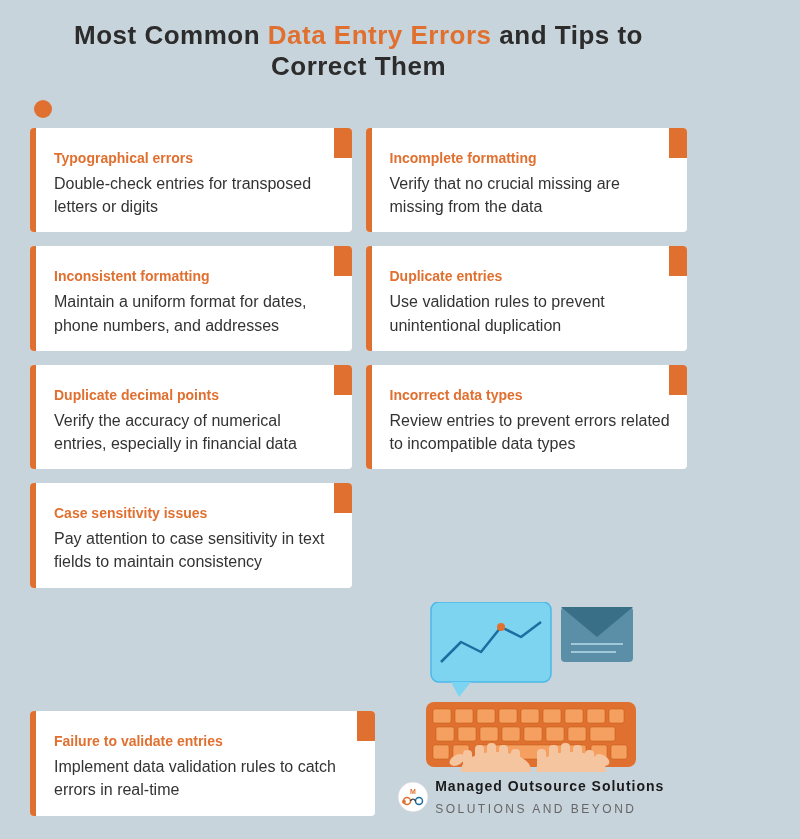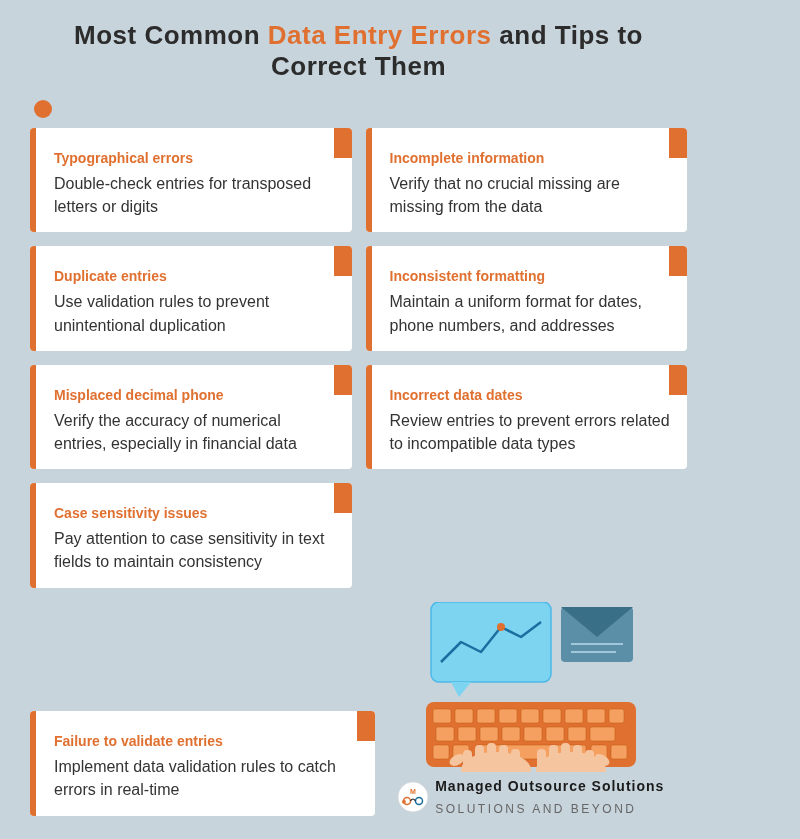--- a/index.html
+++ b/index.html
@@ -162,39 +162,39 @@
 
   <div class="orange-dot"></div>
 
   <div class="grid">
 
     <div class="card">
       <div class="card-title">Typographical errors</div>
       <div class="card-body">Double-check entries for transposed letters or digits</div>
     </div>
     <div class="card">
-      <div class="card-title">Incomplete information</div>
+      <div class="card-title">Incomplete formatting</div>
       <div class="card-body">Verify that no crucial missing are missing from the data</div>
     </div>
 
+    <div class="card">
+      <div class="card-title">Inconsistent formatting</div>
+      <div class="card-body">Maintain a uniform format for dates, phone numbers, and addresses</div>
+    </div>
     <div class="card">
       <div class="card-title">Duplicate entries</div>
       <div class="card-body">Use validation rules to prevent unintentional duplication</div>
     </div>
-    <div class="card">
-      <div class="card-title">Inconsistent formatting</div>
-      <div class="card-body">Maintain a uniform format for dates, phone numbers, and addresses</div>
-    </div>
-
-    <div class="card">
-      <div class="card-title">Misplaced decimal phone</div>
+
+    <div class="card">
+      <div class="card-title">Duplicate decimal points</div>
       <div class="card-body">Verify the accuracy of numerical entries, especially in financial data</div>
     </div>
     <div class="card">
-      <div class="card-title">Incorrect data dates</div>
+      <div class="card-title">Incorrect data types</div>
       <div class="card-body">Review entries to prevent errors related to incompatible data types</div>
     </div>
 
     <div class="card">
       <div class="card-title">Case sensitivity issues</div>
       <div class="card-body">Pay attention to case sensitivity in text fields to maintain consistency</div>
     </div>
   </div>
 
   <div class="footer-row">

